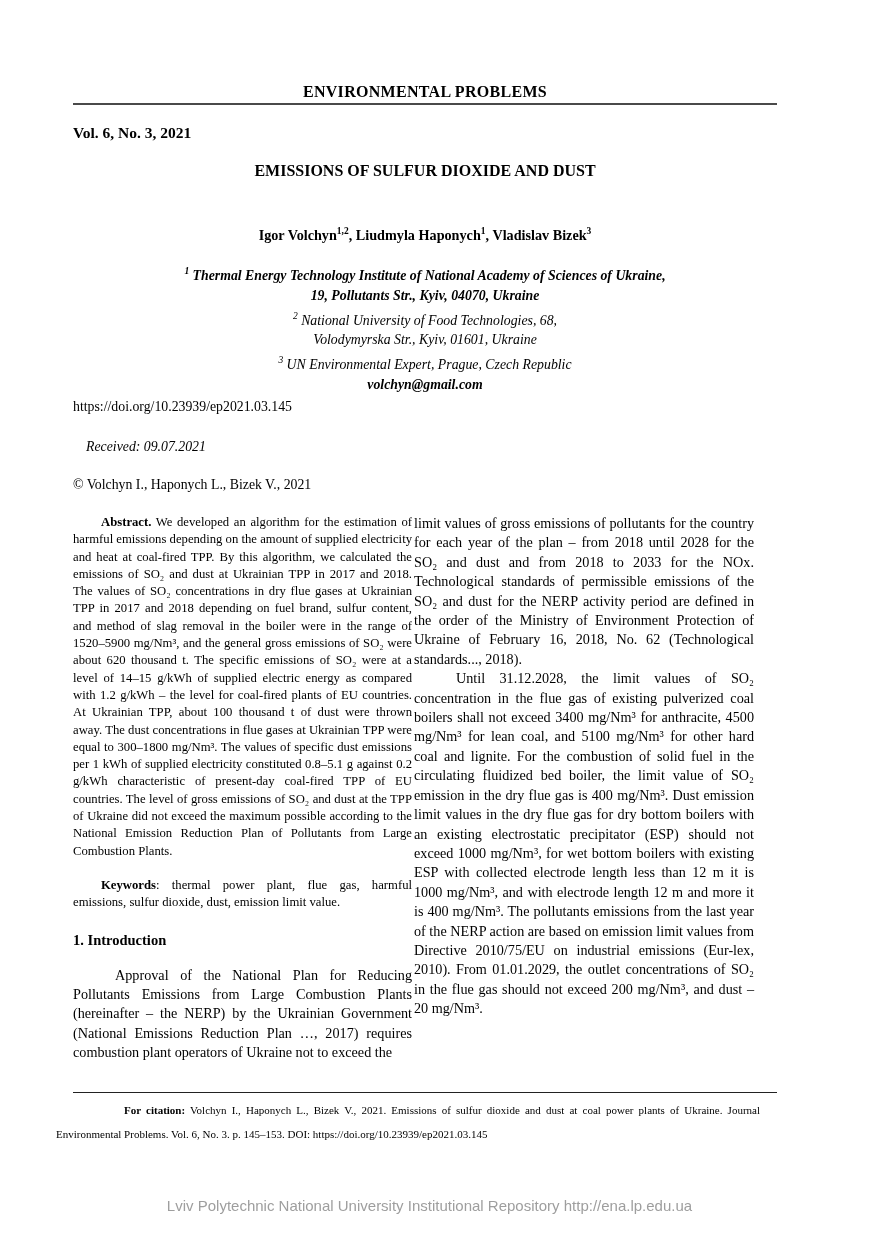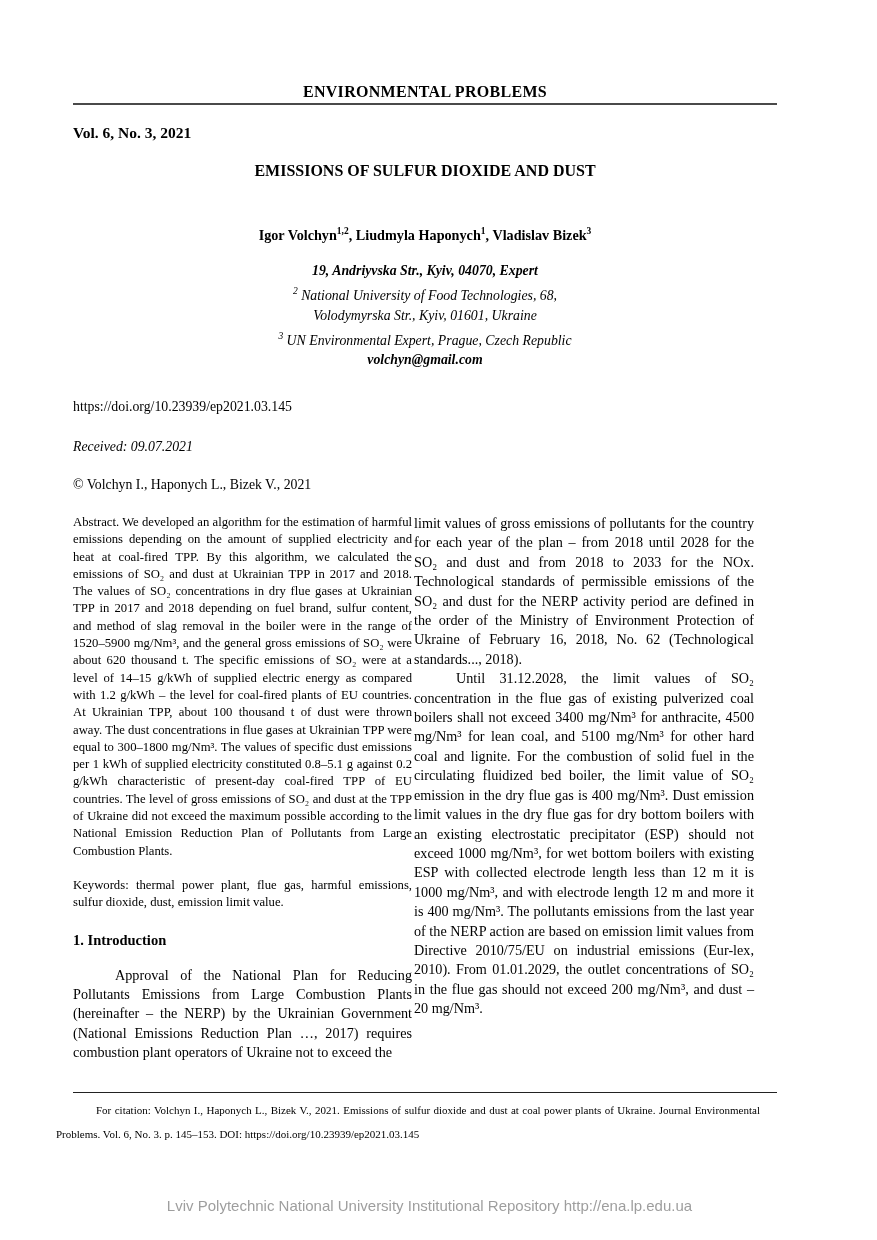--- a/index.html
+++ b/index.html
@@ -57,21 +57,21 @@
     line-height: 20px;
   }
   .aff-bold { font-weight: bold; }
   .doi-line {
     position: absolute;
     top: 399px; left: 73px;
     font-size: 13.8px;
   }
   .received-line {
     position: absolute;
-    top: 439px; left: 73px;
+    top: 439px; left: 86px;
     font-style: italic;
     font-size: 13.8px;
   }
   .copyright-line {
     position: absolute;
     top: 477px; left: 73px;
     font-size: 13.8px;
   }
   .col-left {
     position: absolute;
@@ -81,21 +81,21 @@
     position: absolute;
     top: 514px; left: 414px; width: 340px;
   }
   .abstract-para, .keywords-para {
     margin: 0;
     font-size: 12.7px;
     line-height: 17.3px;
     text-align: justify;
   }
   .keywords-para { margin-top: 17px; }
-  .bold-lead { font-weight: normal; }
+  .bold-lead { font-weight: bold; margin-left: 28px; }
   .section-heading {
     margin: 20px 0 0 0;
     font-weight: bold;
     font-size: 14.5px;
   }
   .body-para {
     margin: 0;
     font-size: 14.2px;
     line-height: 19.4px;
     text-align: justify;
@@ -136,21 +136,22 @@
 
   <div class="article-title">
     <div>EMISSIONS OF SULFUR DIOXIDE AND DUST</div>
   </div>
 
   <div class="authors">
     <span><span>Igor Volchyn</span><sup>1,2</sup></span><span><span>, Liudmyla Haponych</span><sup>1</sup></span><span><span>, Vladislav Bizek</span><sup>3</sup></span>
   </div>
 
   <div class="affiliations">
-    <div class="aff-bold"><span>19, Andriyvska Str., Kyiv, 04070, Expert</span></div>
+    <div class="aff-bold"><sup>1</sup><span> Thermal Energy Technology Institute of National Academy of Sciences of Ukraine,</span></div>
+    <div class="aff-bold"><span>19, Pollutants Str., Kyiv, 04070, Ukraine</span></div>
     <div><sup>2</sup><span> National University of Food Technologies, 68,</span></div>
     <div><span>Volodymyrska Str., Kyiv, 01601, Ukraine</span></div>
     <div><sup>3</sup><span> UN Environmental Expert, Prague, Czech Republic</span></div>
     <div class="aff-bold">volchyn@gmail.com</div>
   </div>
 
   <div class="doi-line">https://doi.org/10.23939/ep2021.03.145</div>
 
   <div class="received-line">Received: 09.07.2021</div>
 

